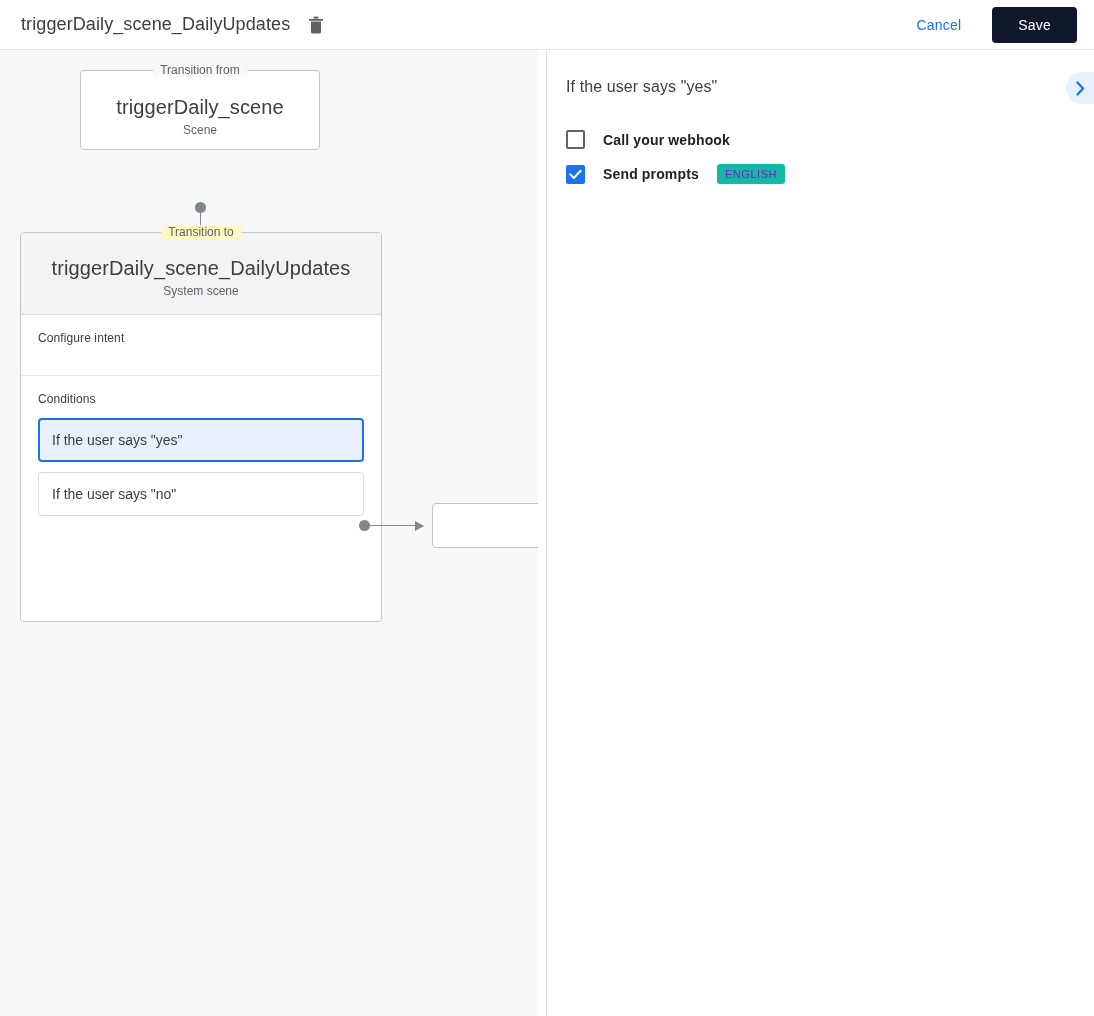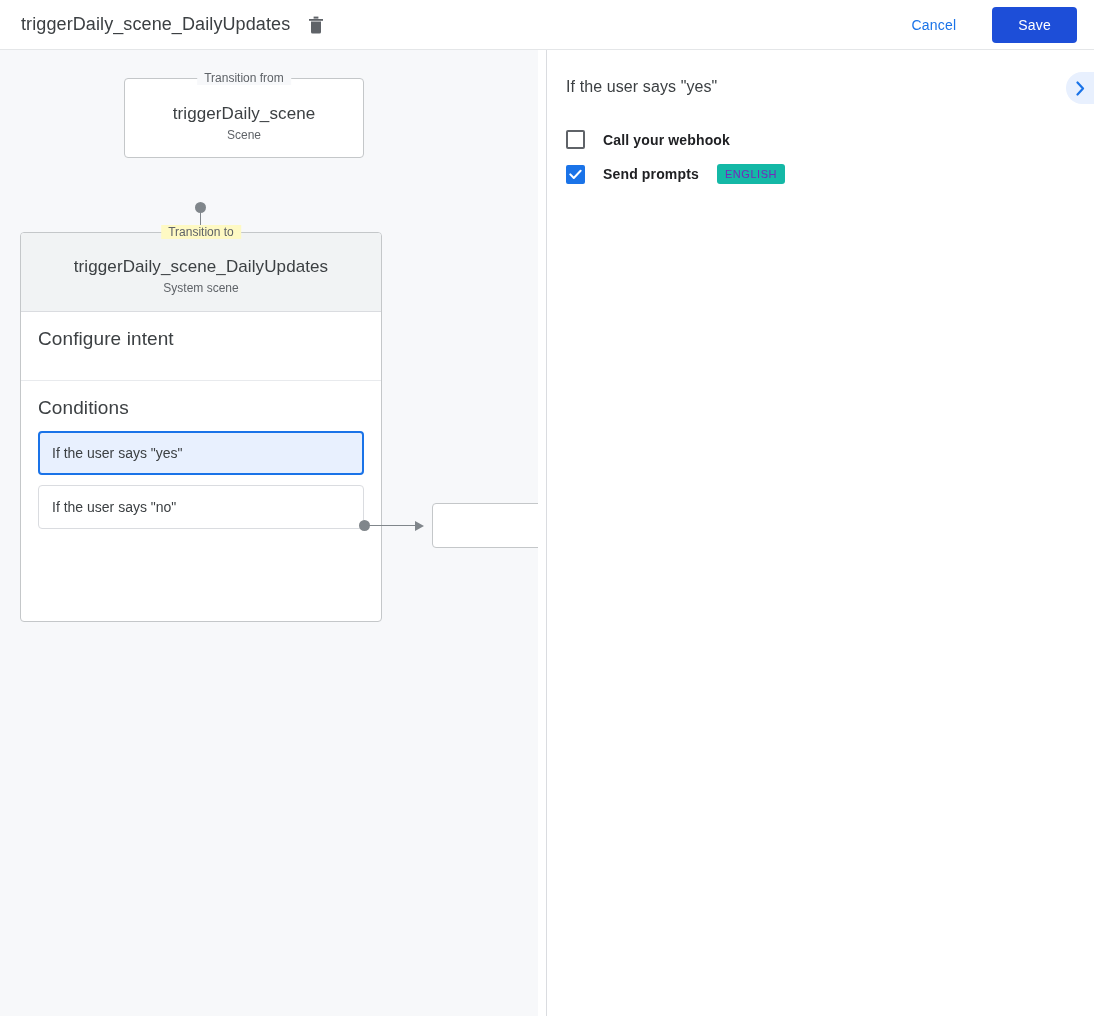--- a/index.html
+++ b/index.html
@@ -25,32 +25,32 @@
     color: #3c4043;
     letter-spacing: .1px;
     white-space: nowrap;
   }
   #delete-btn {
     margin-left: 14px; width: 24px; height: 24px;
     display: flex; align-items: center; justify-content: center;
     cursor: pointer; background: none; border: none; padding: 0;
   }
   #topbar-right {
-    margin-left: auto; display: flex; align-items: center; gap: 8px;
+    margin-left: auto; display: flex; align-items: center; gap: 17px;
     margin-right: 17px;
   }
   #cancel-btn {
     background: none; border: none; cursor: pointer;
     color: #1a73e8; font-size: 14px; font-family: inherit;
     padding: 9px 14px; border-radius: 4px; letter-spacing: .2px;
   }
   #save-btn {
-    background: #1d4ed8; border: none; cursor: pointer;
+    background: #0f172a; border: none; cursor: pointer;
     color: #ffffff; font-size: 14px; font-family: inherit;
-    padding: 10px 26px; border-radius: 4px; margin-left: 14px;
+    padding: 10px 26px; border-radius: 4px; 
     letter-spacing: .2px;
   }
 
   
   #canvas {
     position: absolute; left: 0; top: 50px;
     width: 538px; height: 966px;
     background: #f7f8fa;
     overflow: hidden;
   }
@@ -73,49 +73,49 @@
   .node-group-legend {
     position: absolute;
     top: -8px; left: 50%; transform: translateX(-50%);
     background: #f7f8fa;
     padding: 0 7px;
     font-size: 12px;
     color: #5f6368;
     white-space: nowrap;
   }
   .node-title {
-    font-size: 17px; color: #3c4043; text-align: center;
+    font-size: 20px; color: #3c4043; text-align: center;
     letter-spacing: .1px;
   }
   .node-sub {
     font-size: 12px; color: #5f6368; text-align: center; margin-top: 4px;
   }
 
-  #node-from { left: 80px; top: 28px; width: 240px; height: 80px; margin-left: 44px; }
+  #node-from { left: 80px; top: 20px; width: 240px; height: 80px; }
   #node-from .node-body { padding-top: 25px; }
 
   #node-to {
     left: 20px; top: 182px; width: 362px; height: 390px;
     background: #ffffff;
   }
   #node-to-header {
     background: #f1f3f4;
     border-radius: 3px 3px 0 0;
     border-bottom: 1px solid #dadce0;
     padding: 24px 0 16px 0;
   }
   #node-to-legend {
     background: #fef9c3;
   }
   .section {
     padding: 16px 17px 18px 17px;
   }
   .section + .section { border-top: 1px solid #e8eaed; }
   .section-label {
-    font-size: 19px; color: #3c4043; margin-bottom: 12px; letter-spacing: .1px;
+    font-size: 12px; color: #3c4043; margin-bottom: 12px; letter-spacing: .1px;
   }
   .field-box {
     border: 1px solid #dadce0; border-radius: 4px;
     background: #ffffff;
     padding: 11px 13px;
     font-size: 14px; color: #3c4043;
     cursor: pointer;
   }
   .cond-box {
     border: 1px solid #dadce0; border-radius: 4px;

